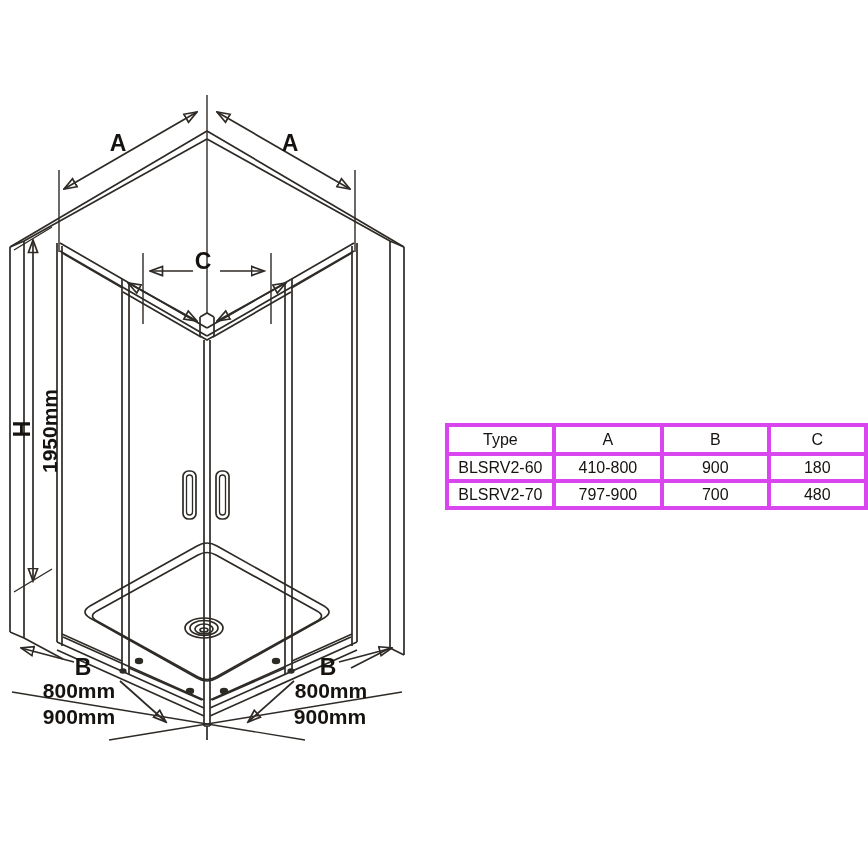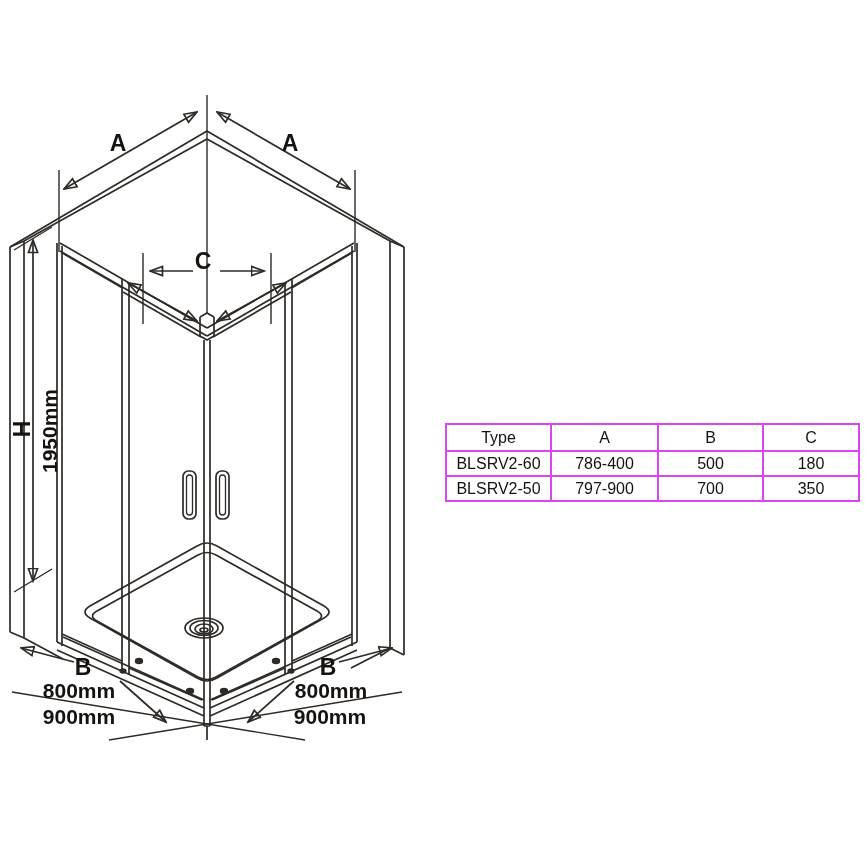--- a/index.html
+++ b/index.html
@@ -8,21 +8,21 @@
   .drawing{position:absolute;left:0;top:0;}
   .drawing path,.drawing line{fill:none;stroke:#2e2a26;stroke-width:1.7;stroke-linecap:butt;stroke-linejoin:miter;}
   .drawing .thin{stroke-width:1.4;}
   .drawing .dimline{stroke-width:1.7;}
   .drawing .roller{fill:#2e2a26;stroke:none;}
   .drawing .drain{stroke:#2e2a26;fill:none;stroke-width:1.7;}
   .drawing text{fill:#15120f;}
   .dim{font-weight:bold;font-size:23px;}
   .dimsm{font-weight:bold;font-size:21px;}
   .spec-table{position:absolute;left:445px;top:423px;border-collapse:collapse;table-layout:fixed;}
-  .spec-table th,.spec-table td{border:2px solid #d946ef;text-align:center;vertical-align:middle;
+  .spec-table th,.spec-table td{border:4px solid #d946ef;text-align:center;vertical-align:middle;
       font-size:16px;font-weight:400;color:#15120f;padding:0;}
   .spec-table th{height:25px;}
   .spec-table td{height:23px;}
   .c-type{width:103px}.c-a{width:105px}.c-b{width:103px}.c-c{width:94px}
 </style>
 </head>
 <body>
 <div class="canvas">
 
 <svg class="drawing" width="868" height="868" viewBox="0 0 868 868">
@@ -141,26 +141,26 @@
     <tr>
       <th class="c-type">Type</th>
       <th class="c-a">A</th>
       <th class="c-b">B</th>
       <th class="c-c">C</th>
     </tr>
   </thead>
   <tbody>
     <tr>
       <td>BLSRV2-60</td>
-      <td>786-400</td>
-      <td>500</td>
+      <td>410-800</td>
+      <td>900</td>
       <td>180</td>
     </tr>
     <tr>
-      <td>BLSRV2-50</td>
+      <td>BLSRV2-70</td>
       <td>797-900</td>
       <td>700</td>
-      <td>350</td>
+      <td>480</td>
     </tr>
   </tbody>
 </table>
 
 </div>
 
 </body></html>

